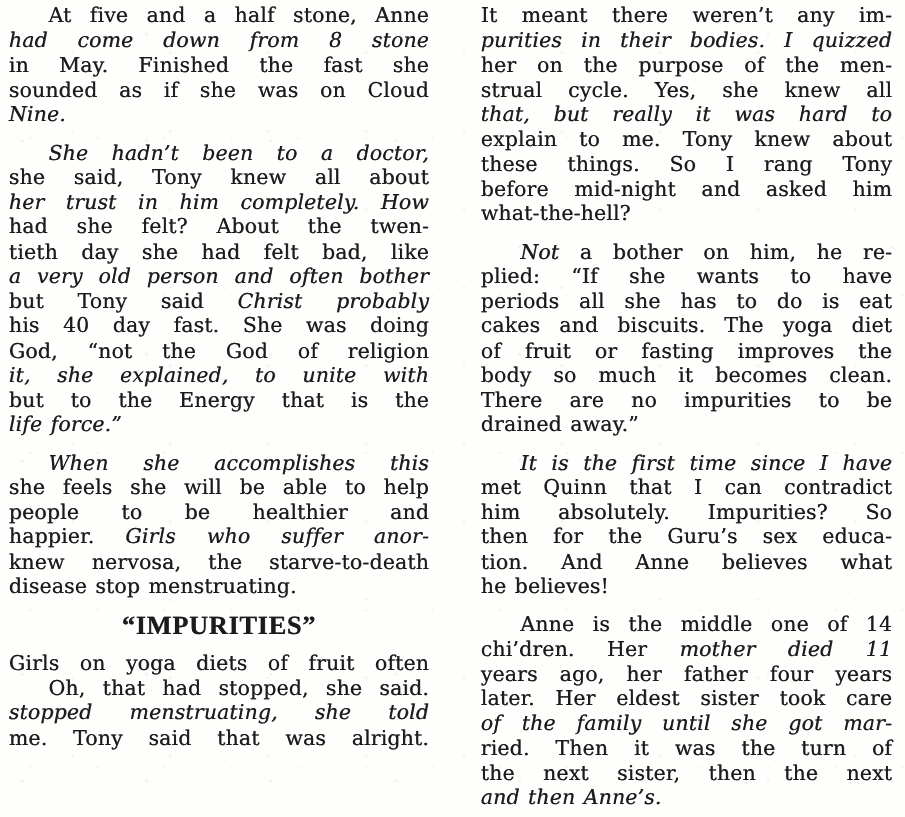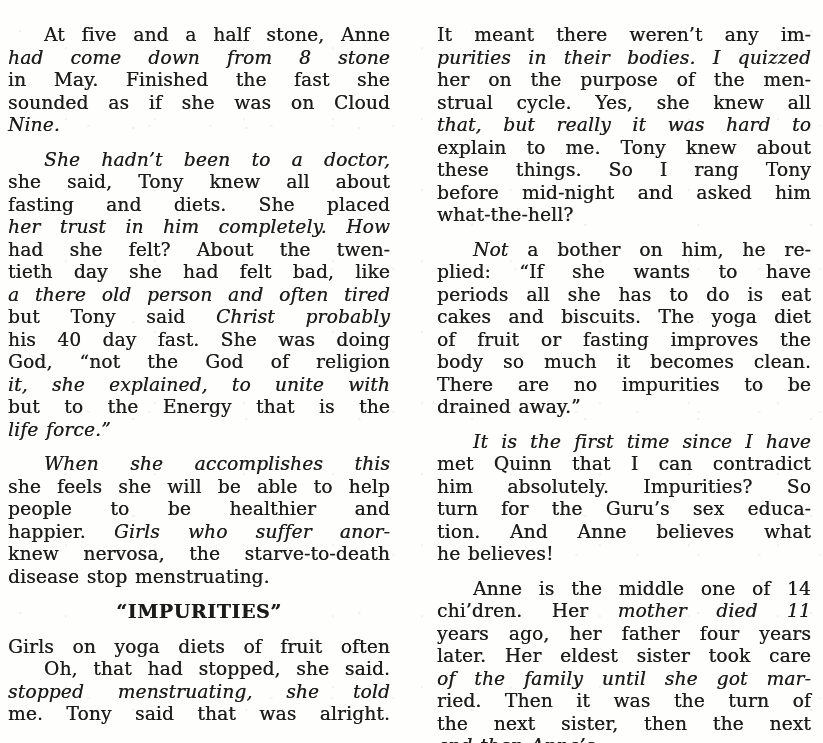--- a/index.html
+++ b/index.html
@@ -15,66 +15,66 @@
     color: #1b1b1b;
     background:
       radial-gradient(circle at 18% 32%, rgba(0,0,0,0.05) 0 1px, transparent 1.6px),
       radial-gradient(circle at 74% 68%, rgba(0,0,0,0.045) 0 1px, transparent 1.6px),
       radial-gradient(circle at 45% 88%, rgba(0,0,0,0.04) 0 1px, transparent 1.5px),
       #fefefd;
     background-size: 113px 97px, 89px 71px, 61px 143px, auto;
   }
   .column {
     position: absolute;
-    top: 24px;
+    top: 4px;
     font-size: 18.6px;
     line-height: 22.5px;
     letter-spacing: 0.15px;
     word-spacing: 1.5px;
     text-shadow: 0.35px 0 0 rgba(20,20,20,0.75);
   }
   .column-left  { left: 8px;   width: 382px; }
   .column-right { left: 437px; width: 374px; }
   .para { margin-bottom: 12px; }
   .line {
     text-align: justify;
     text-align-last: justify;
     white-space: normal;
   }
   .line.indent { padding-left: 36px; }
   .line.flush  { text-align-last: left; }
   .it { font-style: italic; }
   .heading {
     font-weight: bold;
     text-align: center;
-    font-size: 19px;
+    font-size: 24px;
     letter-spacing: 0.6px;
     margin: 7px 0 13px 0;
+    font-family: Liberation Serif, serif;
   }
 </style>
 </head>
 <body>
 
 <div class="page">
   <div class="column column-left">
       <div class="para">
         <div class="line indent"><span>At five and a half stone, Anne</span></div>
         <div class="line"><span class="it">had come down from 8 stone</span></div>
         <div class="line"><span>in May.  Finished the fast she</span></div>
         <div class="line"><span>sounded as if she was on Cloud</span></div>
         <div class="line flush"><span class="it">Nine.</span></div>
       </div>
       <div class="para">
         <div class="line indent"><span class="it">She hadn’t been to a doctor,</span></div>
         <div class="line"><span>she said, Tony knew all about</span></div>
-        <div class="line"><span>fasting and diets.  She placed</span></div>
         <div class="line"><span class="it">her trust in him completely. How</span></div>
         <div class="line"><span>had she felt?  About the twen-</span></div>
         <div class="line"><span>tieth day she had felt bad, like</span></div>
-        <div class="line"><span class="it">a there old person and often tired</span></div>
+        <div class="line"><span class="it">a very old person and often bother</span></div>
         <div class="line"><span>but Tony said </span><span class="it">Christ probably</span></div>
         <div class="line"><span>his 40 day fast.  She was doing</span></div>
         <div class="line"><span>God, “not the God of religion</span></div>
         <div class="line"><span class="it">it, she explained, to unite with</span></div>
         <div class="line"><span>but to the Energy that is the</span></div>
         <div class="line flush"><span class="it">life force.”</span></div>
       </div>
       <div class="para">
         <div class="line indent"><span class="it">When she accomplishes this</span></div>
         <div class="line"><span>she feels she will be able to help</span></div>
@@ -110,21 +110,21 @@
         <div class="line"><span>cakes and biscuits.  The yoga diet</span></div>
         <div class="line"><span>of fruit or fasting improves the</span></div>
         <div class="line"><span>body so much it becomes clean.</span></div>
         <div class="line"><span>There are no impurities to be</span></div>
         <div class="line flush"><span>drained away.”</span></div>
       </div>
       <div class="para">
         <div class="line indent"><span class="it">It is the first time since I have</span></div>
         <div class="line"><span>met Quinn that I can contradict</span></div>
         <div class="line"><span>him absolutely.  Impurities?  So</span></div>
-        <div class="line"><span>turn for the Guru’s sex educa-</span></div>
+        <div class="line"><span>then for the Guru’s sex educa-</span></div>
         <div class="line"><span>tion.  And Anne believes what</span></div>
         <div class="line flush"><span>he believes!</span></div>
       </div>
       <div class="para">
         <div class="line indent"><span>Anne is the middle one of 14</span></div>
         <div class="line"><span>chi’dren.  Her </span><span class="it">mother died 11</span></div>
         <div class="line"><span>years ago, her father four years</span></div>
         <div class="line"><span>later.  Her eldest sister took care</span></div>
         <div class="line"><span class="it">of the family until she got mar-</span></div>
         <div class="line"><span>ried.  Then it was the turn of</span></div>

